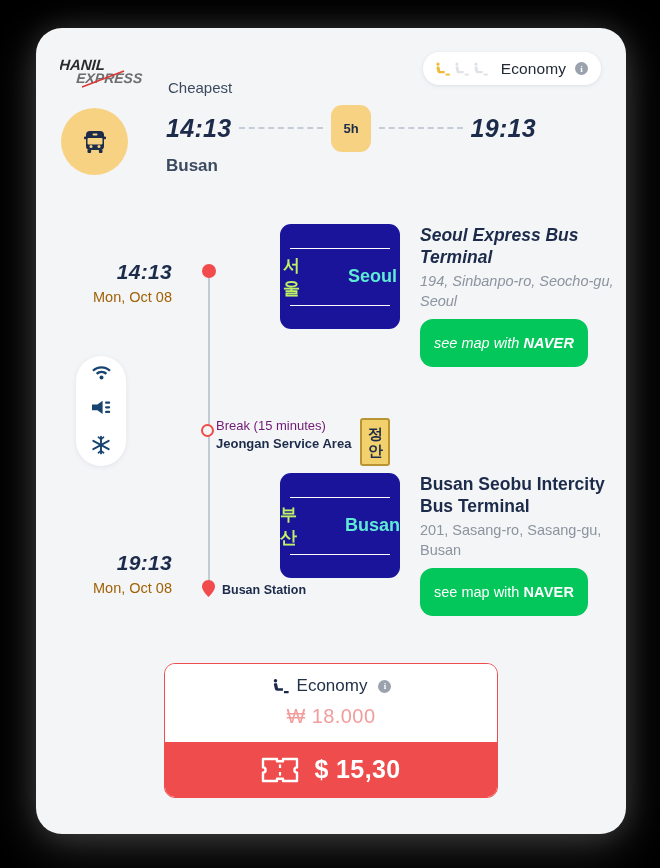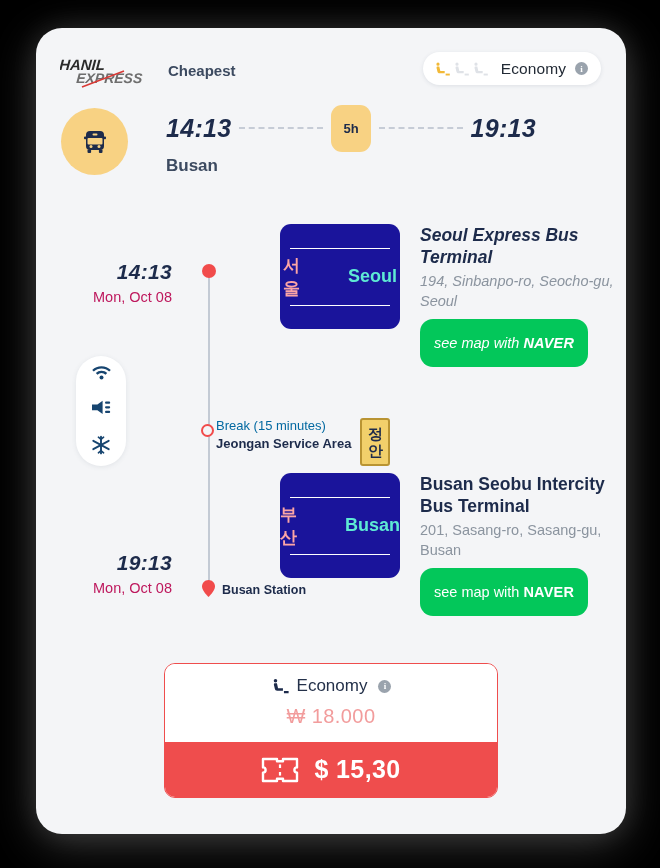--- a/index.html
+++ b/index.html
@@ -38,23 +38,23 @@
     left: 24px;
     top: 26px;
     width: 104px;
     height: 36px;
   }
   .logo svg { display: block; }
 
   .cheapest-label {
     position: absolute;
     left: 132px;
-    top: 34px;
+    top: 51px;
     font-size: 15px;
-    font-weight: bold;
+    font-weight: normal;
     color: #3c4a60;
   }
 
   .class-badge {
     position: absolute;
     right: 25px;
     top: 24px;
     height: 33px;
     background: #ffffff;
     border-radius: 17px;
@@ -162,21 +162,21 @@
   }
   .stop-time .t {
     font-size: 21px;
     font-weight: bold;
     font-style: italic;
     color: #1d2b4b;
     letter-spacing: .3px;
   }
   .stop-time .d {
     font-size: 14.5px;
-    color: #be185d;
+    color: #a16207;
     margin-top: 5px;
   }
 
   .sign {
     position: absolute;
     width: 120px; height: 105px;
     background: #1a149b;
     border-radius: 11px;
     display: flex; align-items: center; justify-content: center;
   }
@@ -184,21 +184,21 @@
     border-top: 1.6px solid #ffffff;
     border-bottom: 1.6px solid #ffffff;
     padding: 5px 0;
     width: 100px;
     display: flex;
     align-items: center;
     justify-content: center;
     gap: 10px;
   }
   .sign-ko {
-    color: #fca5a5; font-size: 17px; font-weight: bold;
+    color: #bef264; font-size: 17px; font-weight: bold;
     letter-spacing: 5px;
   }
   .sign-en { color: #5eead4; font-size: 18px; font-weight: bold; margin-left: 33px; }
 
   .stop-info { position: absolute; width: 200px; }
   .stop-info .name {
     font-size: 17.5px;
     font-weight: bold;
     color: #1d2b4b;
     line-height: 1.27;
@@ -237,21 +237,21 @@
   }
 
   
   .break-row {
     position: absolute;
     left: 180px; top: 390px;
     display: flex;
     align-items: flex-start;
     gap: 9px;
   }
-  .break-text .bt1 { font-size: 13px; color: #0369a1; }
+  .break-text .bt1 { font-size: 13px; color: #701a75; }
   .break-text .bt2 {
     font-size: 13px; font-weight: bold; color: #1d2b4b; margin-top: 3px;
   }
   .rest-sign {
     width: 30px; height: 48px;
     background: #f2d06b;
     border: 2px solid #b99433;
     border-radius: 3px;
     display: flex; flex-direction: column;
     align-items: center; justify-content: center;

